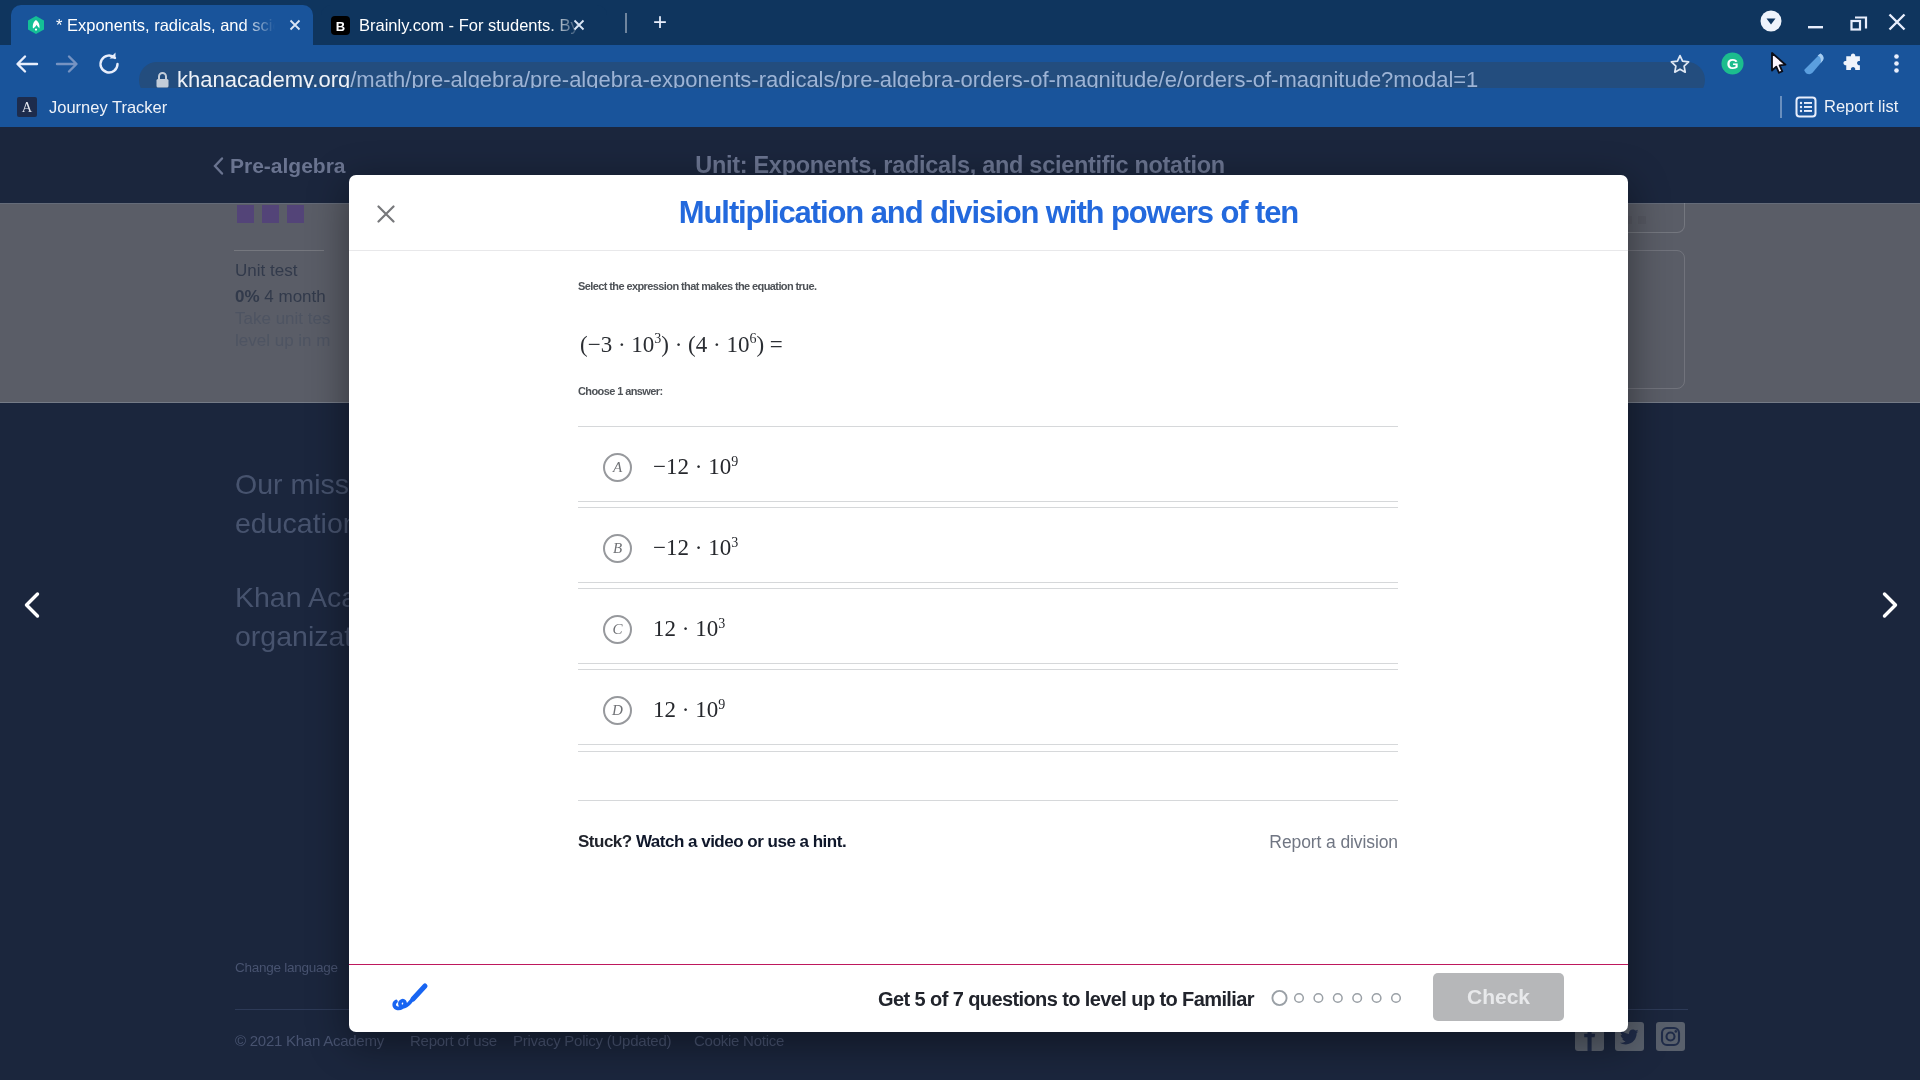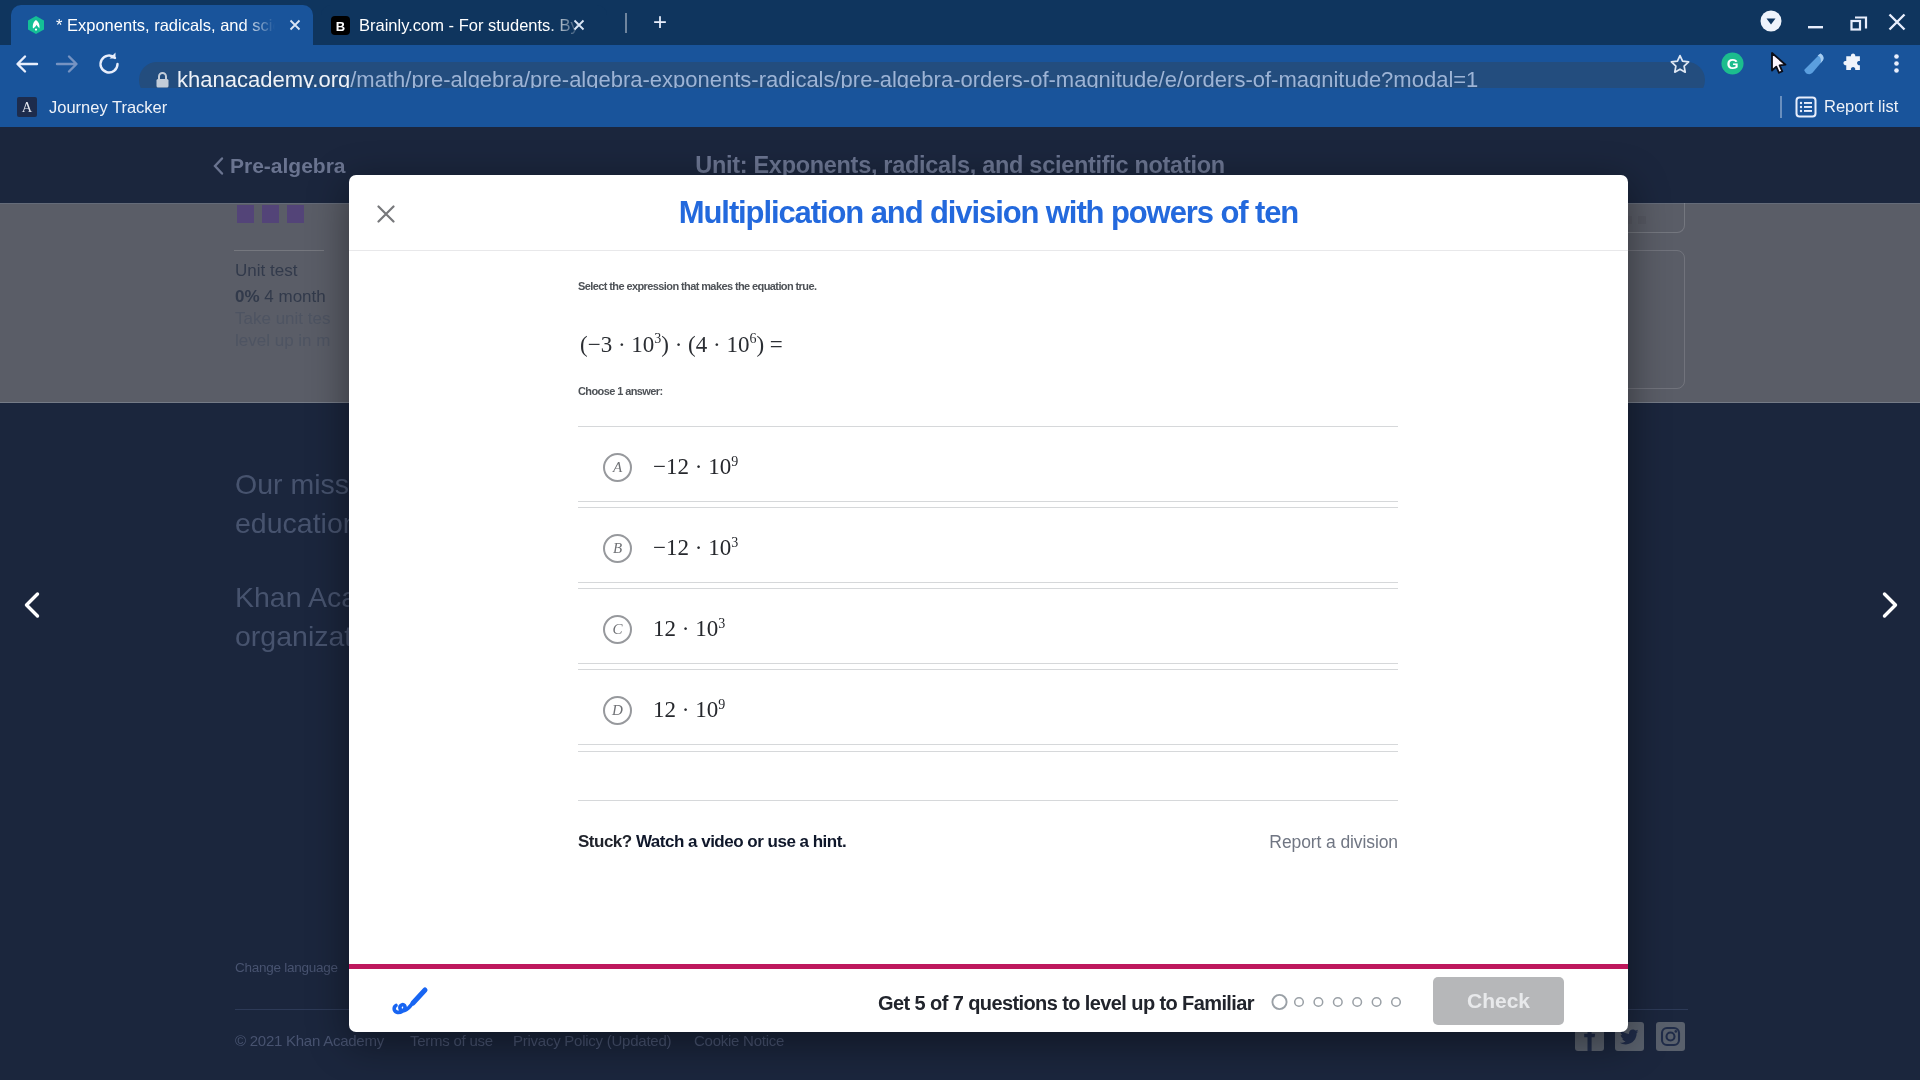--- a/index.html
+++ b/index.html
@@ -44,21 +44,21 @@
   .q { color:#4e5257; font-size:11px; font-weight:bold; letter-spacing:-0.6px; }
   .math { font-family:"Liberation Serif", serif; color:#2b2e33; font-size:23px; }
   .math sup { font-size:14px; }
   .optrow { left:229px; width:820px; height:76px; border-top:1px solid #d6d8da; border-bottom:1px solid #d6d8da; }
   .optcirc { position:absolute; left:25px; top:50%; margin-top:-11px; width:29px; height:29px; border:2px solid #97999d;
              border-radius:50%; color:#6f7175; font-family:"Liberation Serif", serif; font-style:italic; font-size:15px;
              display:flex; align-items:center; justify-content:center; }
   .optmath { position:absolute; left:75px; top:calc(50% + 3px); transform:translateY(-50%); font-family:"Liberation Serif", serif;
              color:#26282d; font-size:23px; }
   .optmath sup { font-size:14px; }
-  #botbar { left:0; top:789px; width:1279px; height:68px; border-top:5px solid #be185d; }
+  #botbar { left:0; top:789px; width:1279px; height:68px; border-top:1px solid #be185d; }
   #checkbtn { left:1084px; top:8px; width:131px; height:48px; background:#b6b7b9; border-radius:5px; color:#e8e9eb;
               font-size:21px; font-weight:bold; display:flex; align-items:center; justify-content:center; }
 </style>
 </head>
 <body>
 
 <div id="frame" class="abs"></div>
 
 <div id="tab1" class="abs tab">
   <svg class="abs" style="left:16px;top:11px" width="18" height="18" viewBox="0 0 18 18">
@@ -185,21 +185,21 @@
 <div class="abs" style="left:1610px;top:216px;width:8px;height:8px;background:#565862"></div>
 <div class="abs" style="left:1624px;top:216px;width:8px;height:8px;background:#565862"></div>
 <div class="abs" style="left:1638px;top:216px;width:8px;height:8px;background:#565862"></div>
 <div class="abs" style="left:1602px;top:250px;width:83px;height:139px;border:1px solid rgba(255,255,255,.14);border-radius:8px"></div>
 
 <div class="abs misstext" style="left:235px;top:465px;width:620px">Our mission is to provide a free, world-class education to anyone, anywhere.</div>
 <div class="abs misstext" style="left:235px;top:578px;width:620px">Khan Academy is a 501(c)(3) nonprofit organization. <u>Donate</u> or <u>volunteer</u> today!</div>
 <div class="abs foottext" style="left:235px;top:960px;font-size:13.5px">Change language</div>
 <div class="abs navyline" style="left:235px;top:1009px;width:1453px"></div>
 <div class="abs foottext" style="left:235px;top:1032px">© 2021 Khan Academy</div>
-<div class="abs foottext" style="left:410px;top:1032px">Terms of use</div>
+<div class="abs foottext" style="left:410px;top:1032px">Report of use</div>
 <div class="abs foottext" style="left:513px;top:1032px">Privacy Policy (Updated)</div>
 <div class="abs foottext" style="left:694px;top:1032px">Cookie Notice</div>
 
 <svg class="abs" style="left:1575px;top:1022px" width="29" height="29" viewBox="0 0 29 29">
   <rect x="0" y="0" width="29" height="29" rx="3" fill="#59606c"></rect>
   <path d="M19.6 15.3 l0.6 -3.6 h-3.6 V9.3 c0 -1 0.5 -2 2.1 -2 h1.6 V4.2 c0 0 -1.5 -0.25 -2.9 -0.25 c-2.9 0 -4.9 1.8 -4.9 5 v2.8 H9.2 v3.6 h3.3 V29 h4.1 V15.3 Z" fill="#202c49"></path>
 </svg>
 <svg class="abs" style="left:1615px;top:1022px" width="29" height="29" viewBox="0 0 29 29">
   <rect x="0" y="0" width="29" height="29" rx="3" fill="#59606c"></rect>
   <path d="M23.5 9.2 c-0.7 0.3 -1.4 0.5 -2.2 0.6 c0.8 -0.5 1.4 -1.2 1.7 -2.1 c-0.7 0.4 -1.6 0.8 -2.4 0.9 c-0.7 -0.75 -1.7 -1.2 -2.8 -1.2 c-2.1 0 -3.8 1.7 -3.8 3.8 c0 0.3 0 0.6 0.1 0.9 c-3.2 -0.2 -6 -1.7 -7.9 -4 c-0.3 0.6 -0.5 1.2 -0.5 1.9 c0 1.3 0.7 2.5 1.7 3.2 c-0.6 0 -1.2 -0.2 -1.7 -0.5 v0.05 c0 1.85 1.3 3.4 3.05 3.75 c-0.3 0.1 -0.65 0.13 -1 0.13 c-0.25 0 -0.5 -0.02 -0.72 -0.07 c0.5 1.5 1.9 2.6 3.55 2.63 c-1.3 1 -2.95 1.63 -4.75 1.63 c-0.3 0 -0.6 -0.01 -0.9 -0.05 c1.7 1.1 3.7 1.7 5.85 1.7 c7 0 10.85 -5.8 10.85 -10.85 v-0.5 C22.4 10.65 23 9.95 23.5 9.2 Z" fill="#202c49"></path>

